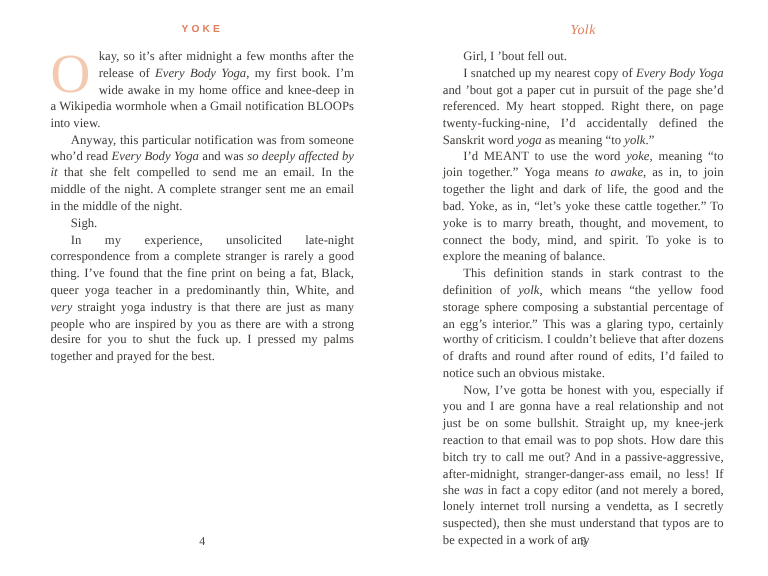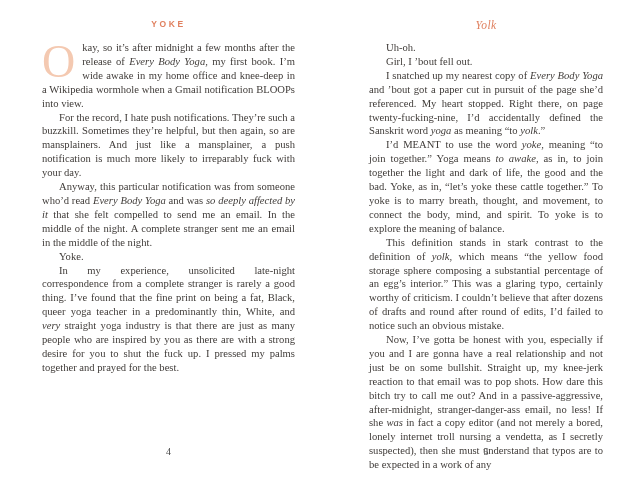--- a/index.html
+++ b/index.html
@@ -81,34 +81,32 @@
 
 <div class="spread">
 
   <div class="page page-left">
     <div class="running-head verso">YOKE</div>
 
     <div class="body-text">
       <p class="para first">
         <span class="drop-cap">O</span><span>kay, so it’s after midnight a few months after the release of <em>Every Body Yoga</em>, my first book. I’m wide awake in my home office and knee-deep in a Wikipedia wormhole when a Gmail notification BLOOPs into view.</span>
       </p>
-      <p class="para">For the record, I hate push notifications. They’re such a buzzkill. Sometimes they’re helpful, but then again, so are mansplainers. And just like a mansplainer, a push notification is much more likely to irreparably fuck with your day.</p>
       <p class="para">Anyway, this particular notification was from someone who’d read <em>Every Body Yoga</em> and was <em>so deeply affected by it</em> that she felt compelled to send me an email. In the middle of the night. A complete stranger sent me an email in the middle of the night.</p>
-      <p class="para">Yoke.</p>
+      <p class="para">Sigh.</p>
       <p class="para">In my experience, unsolicited late-night correspondence from a complete stranger is rarely a good thing. I’ve found that the fine print on being a fat, Black, queer yoga teacher in a predominantly thin, White, and <em>very</em> straight yoga industry is that there are just as many people who are inspired by you as there are with a strong desire for you to shut the fuck up. I pressed my palms together and prayed for the best.</p>
     </div>
 
     <div class="page-number">4</div>
   </div>
 
   <div class="page page-right">
     <div class="running-head recto">Yolk</div>
 
     <div class="body-text">
-      <p class="para">Uh-oh.</p>
       <p class="para">Girl, I ’bout fell out.</p>
       <p class="para">I snatched up my nearest copy of <em>Every Body Yoga</em> and ’bout got a paper cut in pursuit of the page she’d referenced. My heart stopped. Right there, on page twenty-fucking-nine, I’d accidentally defined the Sanskrit word <em>yoga</em> as meaning “to <em>yolk</em>.”</p>
       <p class="para">I’d MEANT to use the word <em>yoke</em>, meaning “to join together.” Yoga means <em>to awake</em>, as in, to join together the light and dark of life, the good and the bad. Yoke, as in, “let’s yoke these cattle together.” To yoke is to marry breath, thought, and movement, to connect the body, mind, and spirit. To yoke is to explore the meaning of balance.</p>
       <p class="para">This definition stands in stark contrast to the definition of <em>yolk</em>, which means “the yellow food storage sphere composing a substantial percentage of an egg’s interior.” This was a glaring typo, certainly worthy of criticism. I couldn’t believe that after dozens of drafts and round after round of edits, I’d failed to notice such an obvious mistake.</p>
       <p class="para">Now, I’ve gotta be honest with you, especially if you and I are gonna have a real relationship and not just be on some bullshit. Straight up, my knee-jerk reaction to that email was to pop shots. How dare this bitch try to call me out? And in a passive-aggressive, after-midnight, stranger-danger-ass email, no less! If she <em>was</em> in fact a copy editor (and not merely a bored, lonely internet troll nursing a vendetta, as I secretly suspected), then she must understand that typos are to be expected in a work of any</p>
     </div>
 
     <div class="page-number">5</div>
   </div>
 

